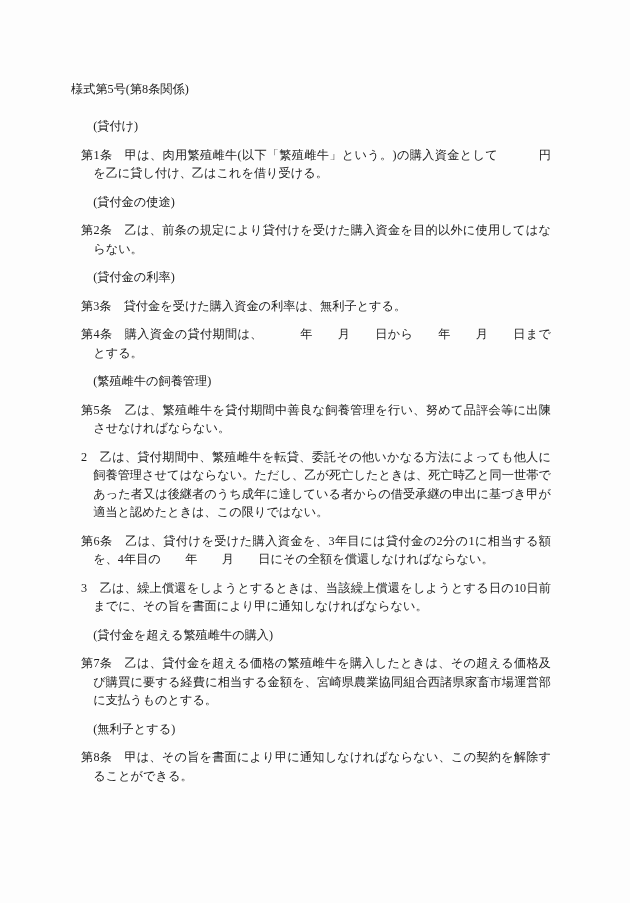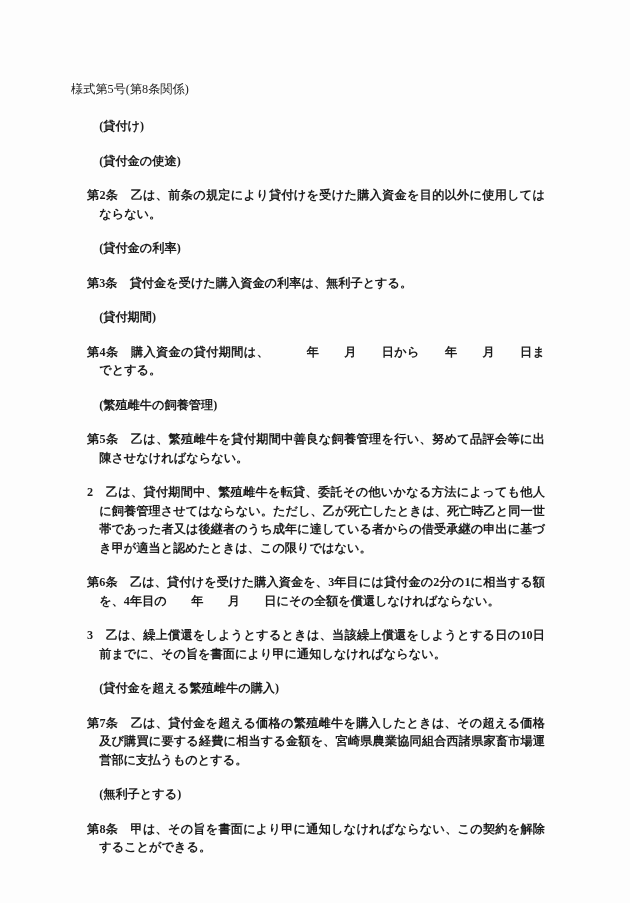--- a/index.html
+++ b/index.html
@@ -37,45 +37,44 @@
   }
   .intro {
     margin: 18.5px 0 0 0;
     text-indent: 1em;
     text-align: justify;
   }
   .blocks {
     margin-top: 18.5px;
   }
   .block {
-    margin: 16px;
-    font-weight: bold;
+    margin: 10px;
   }
   .block.heading {
     padding-left: 1em;
   }
   .block.article {
     padding-left: 1em;
     text-indent: -1em;
     text-align: justify;
   }
 </style>
 </head>
 <body style="background: rgb(253, 253, 253); color: rgb(28, 28, 28);">
 
 <div class="page">
   <div class="doc-body">
     <div class="form-number">様式第5号(第8条関係)</div>
     <div class="blocks" id="blocks">
         <p class="block heading">(貸付け)</p>
+        <p class="block article">第1条　甲は、肉用繁殖雌牛(以下「繁殖雌牛」という。)の購入資金として　　　 円を乙に貸し付け、乙はこれを借り受ける。</p>
         <p class="block heading">(貸付金の使途)</p>
         <p class="block article">第2条　乙は、前条の規定により貸付けを受けた購入資金を目的以外に使用してはならない。</p>
         <p class="block heading">(貸付金の利率)</p>
         <p class="block article">第3条　貸付金を受けた購入資金の利率は、無利子とする。</p>
-        <p class="block heading">(貸付期間)</p>
         <p class="block article">第4条　購入資金の貸付期間は、　　　年　　月　　日から　　年　　月　　日までとする。</p>
         <p class="block heading">(繁殖雌牛の飼養管理)</p>
         <p class="block article">第5条　乙は、繁殖雌牛を貸付期間中善良な飼養管理を行い、努めて品評会等に出陳させなければならない。</p>
         <p class="block article">2　乙は、貸付期間中、繁殖雌牛を転貸、委託その他いかなる方法によっても他人に飼養管理させてはならない。ただし、乙が死亡したときは、死亡時乙と同一世帯であった者又は後継者のうち成年に達している者からの借受承継の申出に基づき甲が適当と認めたときは、この限りではない。</p>
         <p class="block article">第6条　乙は、貸付けを受けた購入資金を、3年目には貸付金の2分の1に相当する額を、4年目の　　年　　月　　日にその全額を償還しなければならない。</p>
         <p class="block article">3　乙は、繰上償還をしようとするときは、当該繰上償還をしようとする日の10日前までに、その旨を書面により甲に通知しなければならない。</p>
         <p class="block heading">(貸付金を超える繁殖雌牛の購入)</p>
         <p class="block article">第7条　乙は、貸付金を超える価格の繁殖雌牛を購入したときは、その超える価格及び購買に要する経費に相当する金額を、宮崎県農業協同組合西諸県家畜市場運営部に支払うものとする。</p>
         <p class="block heading">(無利子とする)</p>
         <p class="block article">第8条　甲は、その旨を書面により甲に通知しなければならない、この契約を解除することができる。</p>

